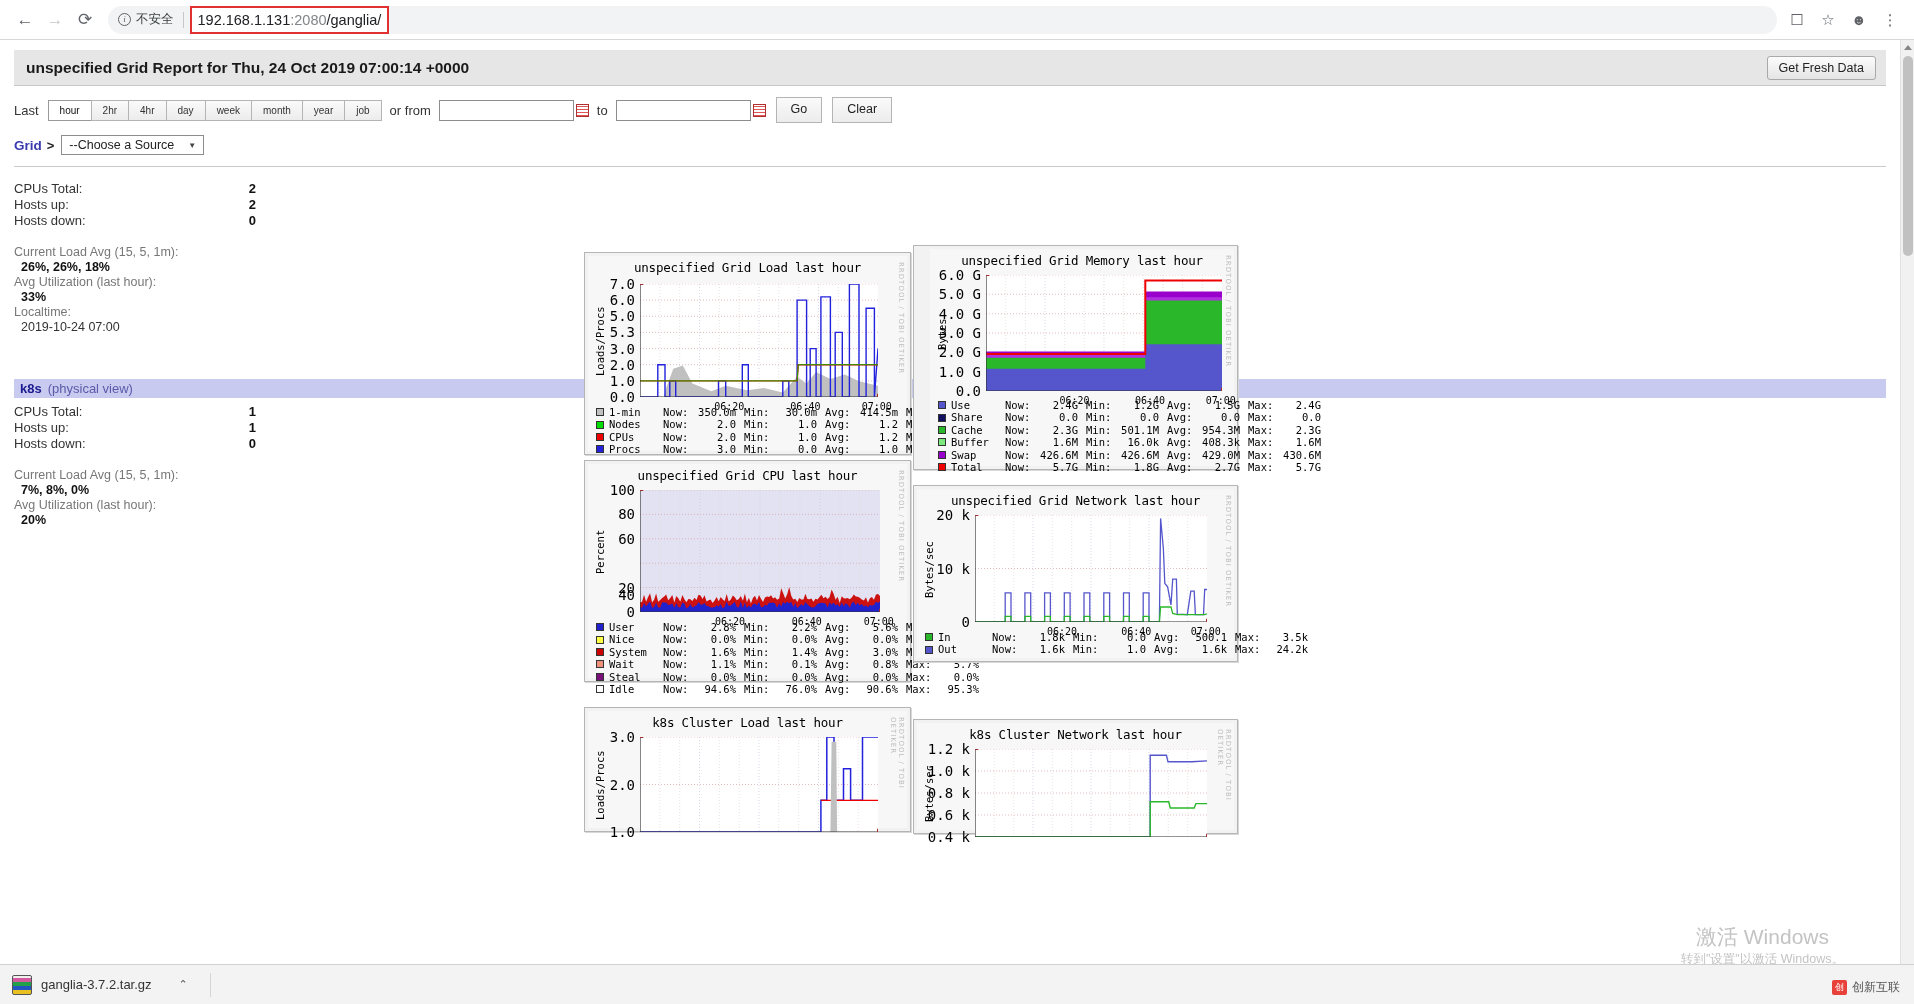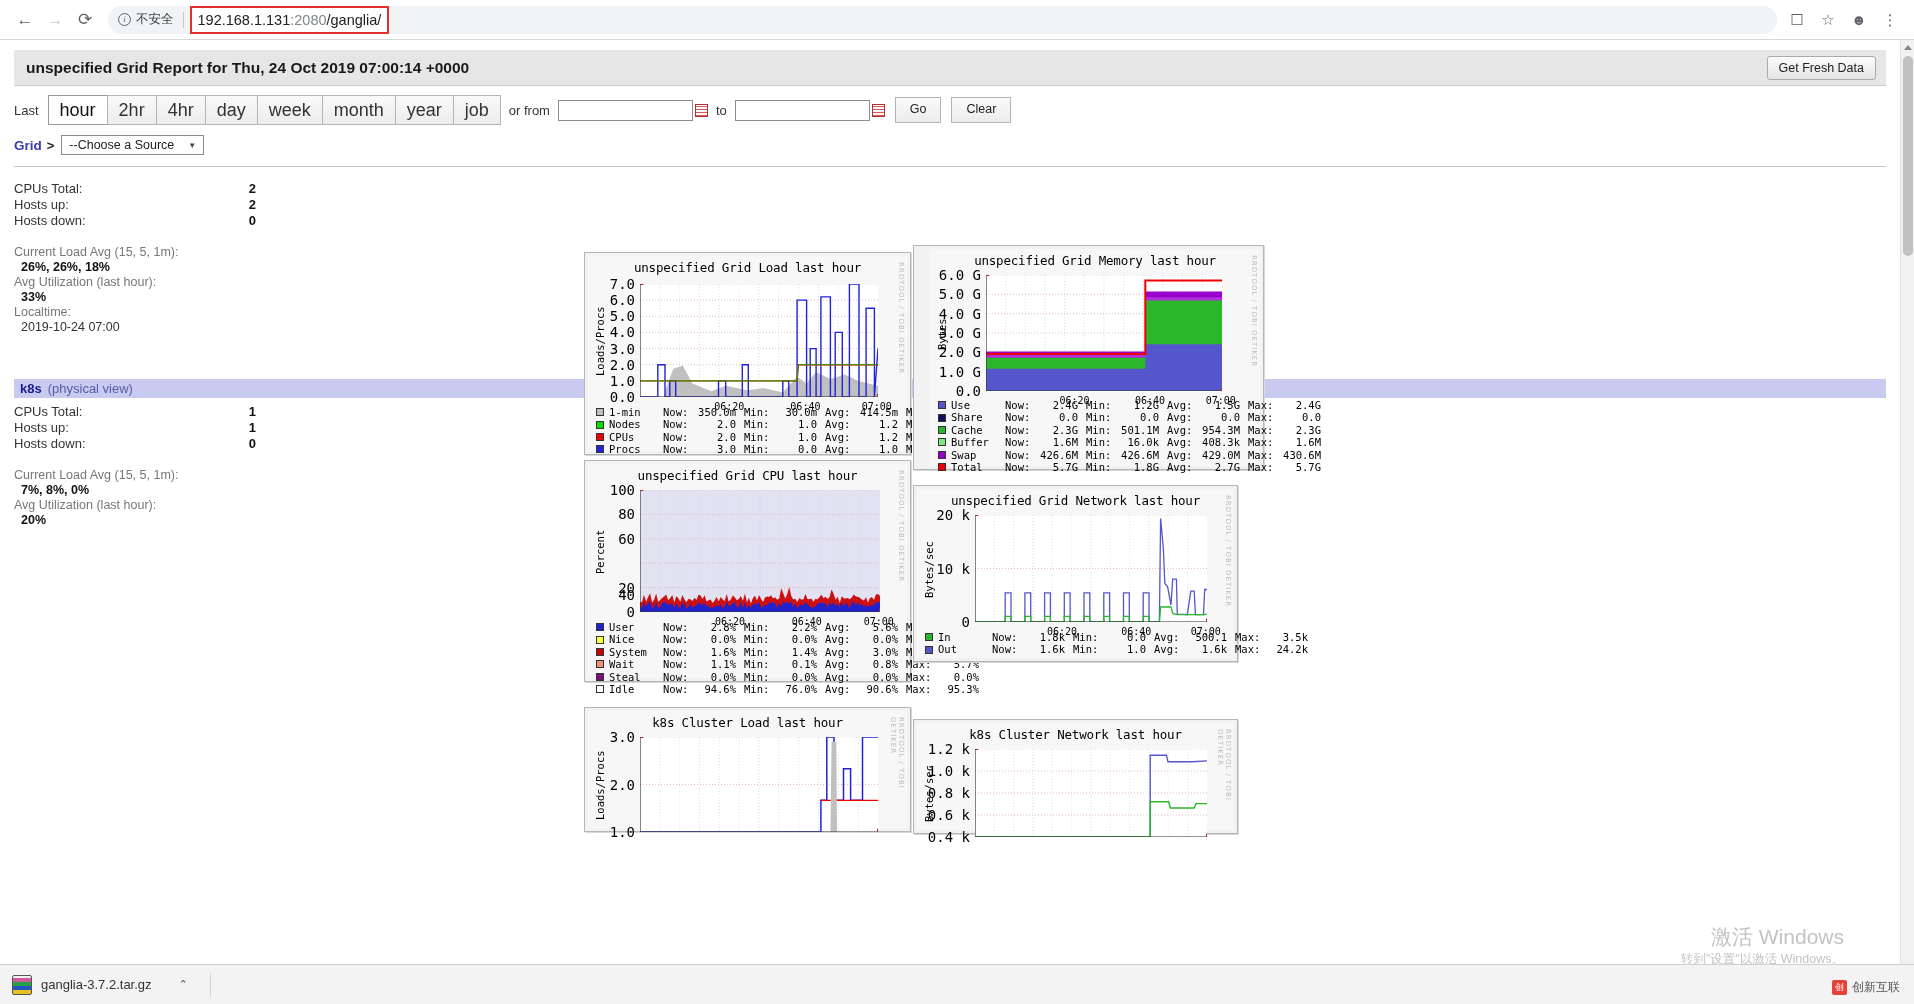--- a/index.html
+++ b/index.html
@@ -172,21 +172,21 @@
     height: 28px;
     font-size: 13px;
     color: #333;
   }
   #range-row .lead { margin-right: 9px; color: #333; }
   .range-btn {
     border: 1px solid #b4b4b4;
     border-right: none;
     background: linear-gradient(#fafafa, #ececec);
     padding: 4px 11px;
-    font-size: 18px;
+    font-size: 10px;
     color: #333;
     height: 26px;
     line-height: 17px;
   }
   .range-btn:last-of-type { border-right: 1px solid #b4b4b4; }
   .range-btn.active {
     background: #ffffff;
     color: #111;
     border: 1px solid #9a9a9a;
     border-right: none;
@@ -337,21 +337,21 @@
     flex: 0 0 auto;
   }
   .lname { display: inline-block; width: 54px; }
   .lcell { display: inline-block; }
 
   
   #win-activate {
     position: absolute;
     right: 70px; bottom: 36px;
     color: #c3c3c3;
-    text-align: right;
+    text-align: center;
     line-height: 1.35;
     pointer-events: none;
   }
   #win-activate .wa1 { font-size: 21px; }
   #win-activate .wa2 { font-size: 12.5px; }
 
   #downloadbar {
     position: absolute;
     left: 0; bottom: 0;
     width: 1914px; height: 40px;
@@ -548,32 +548,32 @@
                 <line x1="0" x2="0" y1="0" y2="113" stroke="#333" stroke-width="1.2"></line>
                 <line x1="0" x2="238" y1="113" y2="113" stroke="#333" stroke-width="1.2"></line>
                 <polygon points="-3.5,1 3.5,1 0,-6" fill="#a03030"></polygon>
                 <polygon points="237,109.5 237,116.5 244,113" fill="#a03030"></polygon>
               </svg>
             </div>
             <div class="ytick" style="left: 0px; width: 47px; top: 141px;">0.0</div>
             <div class="ytick" style="left: 0px; width: 47px; top: 124.857px;">1.0</div>
             <div class="ytick" style="left: 0px; width: 47px; top: 108.714px;">2.0</div>
             <div class="ytick" style="left: 0px; width: 47px; top: 92.5714px;">3.0</div>
-            <div class="ytick" style="left: 0px; width: 47px; top: 76.4286px;">4.0</div>
+            <div class="ytick" style="left: 0px; width: 47px; top: 76.4286px;">5.3</div>
             <div class="ytick" style="left: 0px; width: 47px; top: 60.2857px;">5.0</div>
             <div class="ytick" style="left: 0px; width: 47px; top: 44.1429px;">6.0</div>
             <div class="ytick" style="left: 0px; width: 47px; top: 28px;">7.0</div>
             <div class="axis-y-label" style="left: 6px; top: 34px; height: 103px; text-align: center;">Loads/Procs</div>
             <div class="xtick" style="left: 141.25px; top: 145px;">06:20</div>
             <div class="xtick" style="left: 217.41px; top: 145px;">06:40</div>
             <div class="xtick" style="left: 288.81px; top: 145px;">07:00</div>
             <div class="legend" style="left: 8px; top: 150px;"><div class="lrow"><span class="swatch" style="background: rgb(192, 192, 192);"></span><span class="lname">1-min</span><span class="lcell" style="width: 33px;">Now:</span><span class="lcell" style="width: 48px; text-align: right; padding-right: 8px;">350.0m</span><span class="lcell" style="width: 33px;">Min:</span><span class="lcell" style="width: 48px; text-align: right; padding-right: 8px;">30.0m</span><span class="lcell" style="width: 33px;">Avg:</span><span class="lcell" style="width: 48px; text-align: right; padding-right: 8px;">414.5m</span><span class="lcell" style="width: 33px;">Max:</span><span class="lcell" style="width: 48px; text-align: right; padding-right: 8px;">1.</span></div><div class="lrow"><span class="swatch" style="background: rgb(0, 224, 0);"></span><span class="lname">Nodes</span><span class="lcell" style="width: 33px;">Now:</span><span class="lcell" style="width: 48px; text-align: right; padding-right: 8px;">2.0</span><span class="lcell" style="width: 33px;">Min:</span><span class="lcell" style="width: 48px; text-align: right; padding-right: 8px;">1.0</span><span class="lcell" style="width: 33px;">Avg:</span><span class="lcell" style="width: 48px; text-align: right; padding-right: 8px;">1.2</span><span class="lcell" style="width: 33px;">Max:</span><span class="lcell" style="width: 48px; text-align: right; padding-right: 8px;">2.</span></div><div class="lrow"><span class="swatch" style="background: rgb(238, 0, 0);"></span><span class="lname">CPUs</span><span class="lcell" style="width: 33px;">Now:</span><span class="lcell" style="width: 48px; text-align: right; padding-right: 8px;">2.0</span><span class="lcell" style="width: 33px;">Min:</span><span class="lcell" style="width: 48px; text-align: right; padding-right: 8px;">1.0</span><span class="lcell" style="width: 33px;">Avg:</span><span class="lcell" style="width: 48px; text-align: right; padding-right: 8px;">1.2</span><span class="lcell" style="width: 33px;">Max:</span><span class="lcell" style="width: 48px; text-align: right; padding-right: 8px;">2.</span></div><div class="lrow"><span class="swatch" style="background: rgb(34, 34, 221);"></span><span class="lname">Procs</span><span class="lcell" style="width: 33px;">Now:</span><span class="lcell" style="width: 48px; text-align: right; padding-right: 8px;">3.0</span><span class="lcell" style="width: 33px;">Min:</span><span class="lcell" style="width: 48px; text-align: right; padding-right: 8px;">0.0</span><span class="lcell" style="width: 33px;">Avg:</span><span class="lcell" style="width: 48px; text-align: right; padding-right: 8px;">1.0</span><span class="lcell" style="width: 33px;">Max:</span><span class="lcell" style="width: 48px; text-align: right; padding-right: 8px;">7.</span></div></div>
           </div>
         </div>
-        <div class="graph" style="left: 913px; top: 205px; width: 351px; height: 225px; padding-left: 16px;">
+        <div class="graph" style="left: 913px; top: 205px; width: 325px; height: 225px; padding-left: 16px;">
           <div class="graph-inner">
             <div class="g-title">unspecified Grid Memory last hour</div>
             <div class="rrd-mark">RRDTOOL / TOBI OETIKER</div>
             <div class="plot" style="left: 56px; top: 26px; width: 236px; height: 116px;">
               <div class="plot-bg"></div>
               <svg width="236" height="116" style="position: absolute; left: 0px; top: 0px;">
                 <line x1="0" x2="236" y1="116.0" y2="116.0" stroke="#d9a0a0" stroke-width="0.7" stroke-dasharray="1,2"></line>
                 <line x1="0" x2="236" y1="96.7" y2="96.7" stroke="#d9a0a0" stroke-width="0.7" stroke-dasharray="1,2"></line>
                 <line x1="0" x2="236" y1="77.3" y2="77.3" stroke="#d9a0a0" stroke-width="0.7" stroke-dasharray="1,2"></line>
                 <line x1="0" x2="236" y1="58.0" y2="58.0" stroke="#d9a0a0" stroke-width="0.7" stroke-dasharray="1,2"></line>

